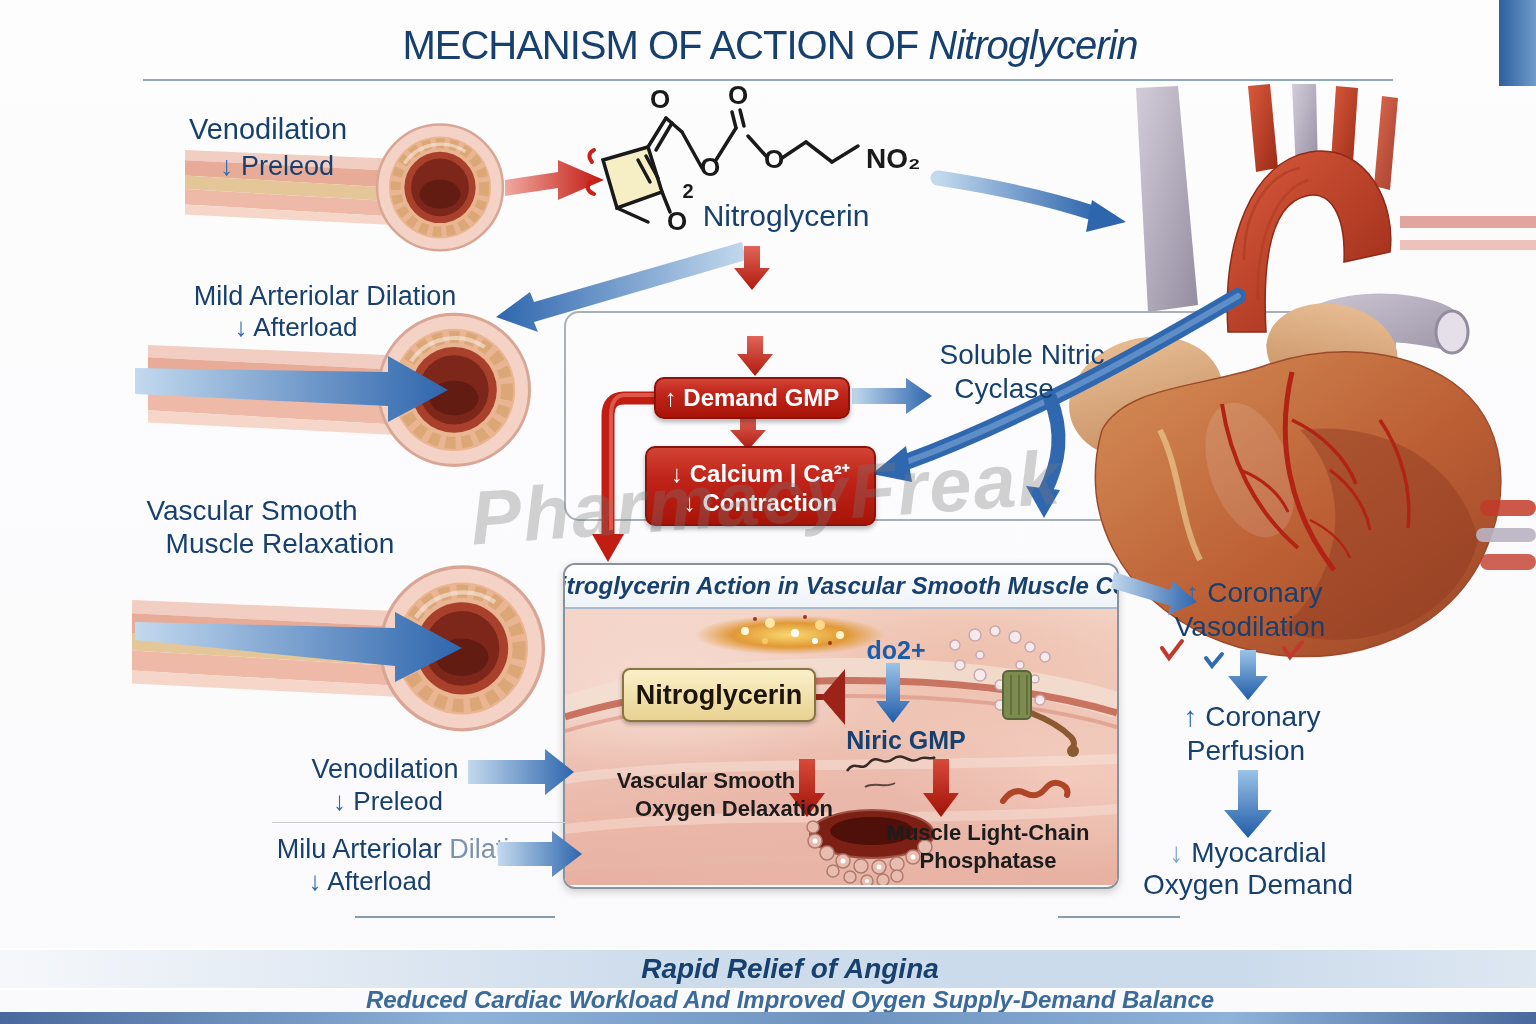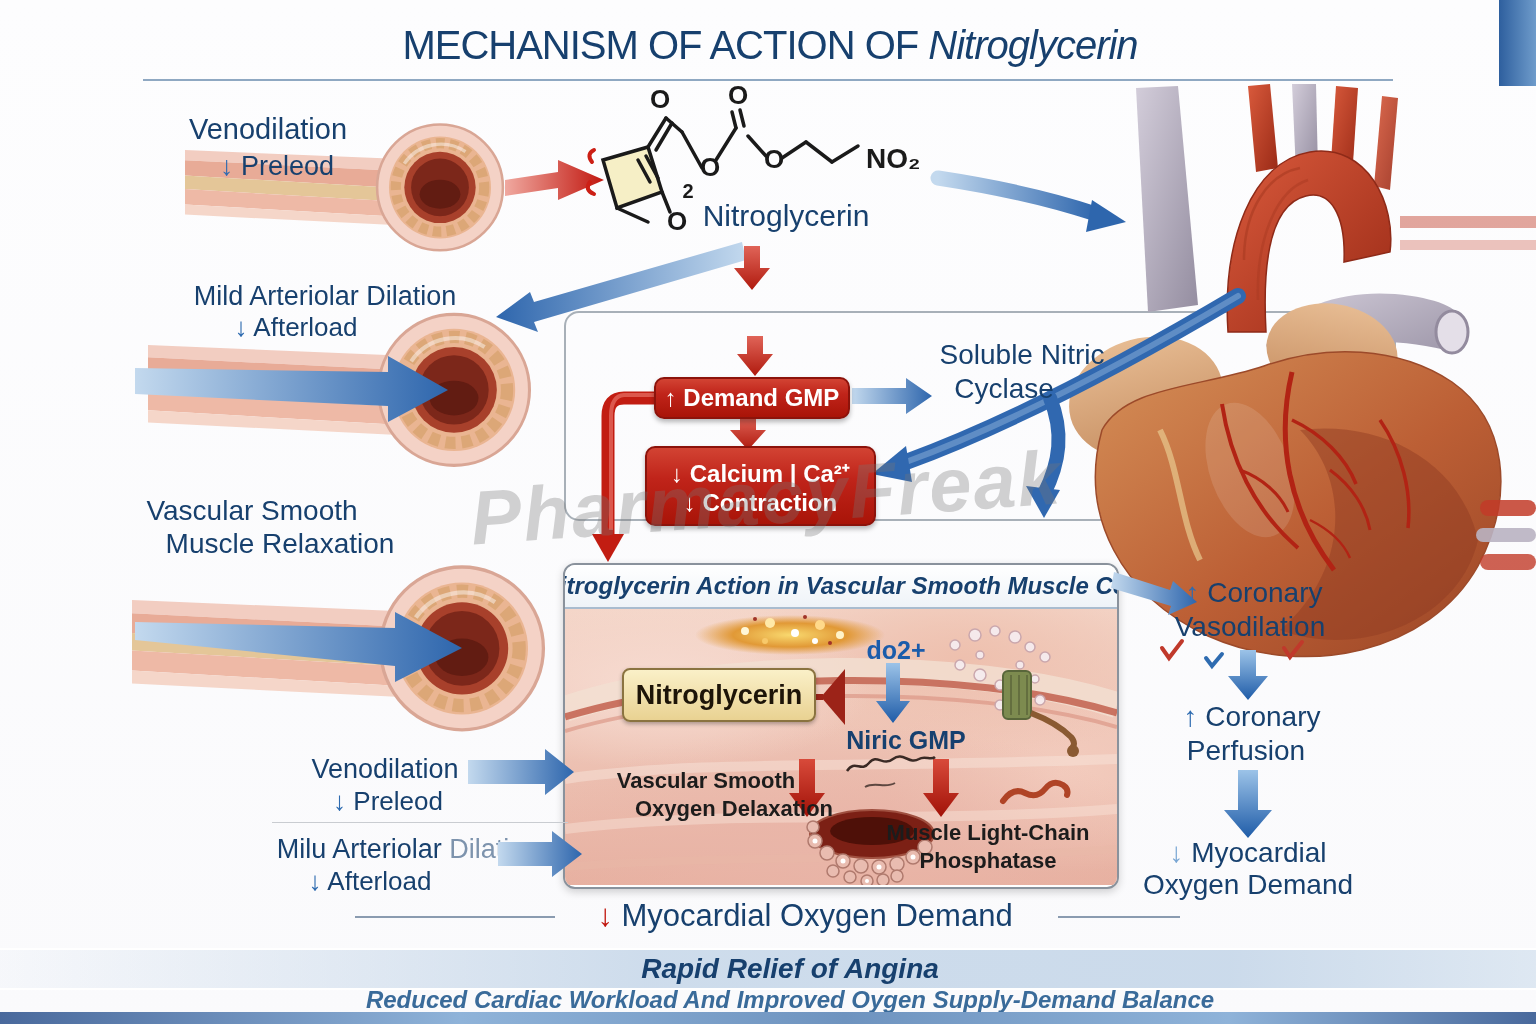--- a/index.html
+++ b/index.html
@@ -422,23 +422,19 @@
   <div class="lbl" style="left:408px;top:835px;font-size:27px;">
     <span>Milu Arteriolar </span><span class="gray-word">Dilation</span>
   </div>
   <div class="lbl" style="left:370px;top:868px;font-size:26px;">
     <span class="blue-glyph">↓</span>
     <span>Afterload</span>
   </div>
 
   <div class="dash" style="left:355px;width:200px;"></div>
   <div class="dash" style="left:1058px;width:122px;"></div>
-  <div class="lbl" style="left:805px;top:900px;font-size:31px;">
-    <span class="red-glyph">↓</span>
-    <span>Myocardial Oxygen Demand</span>
-  </div>
   <div class="band"></div>
   <div class="band-text">Rapid Relief of Angina</div>
   <div class="footer-line">Reduced Cardiac Workload And Improved Oygen Supply-Demand Balance</div>
   <div class="bottom-bar"></div>
 
   <div class="watermark">PharmacyFreak</div>
 </div>
 
 </body></html>

